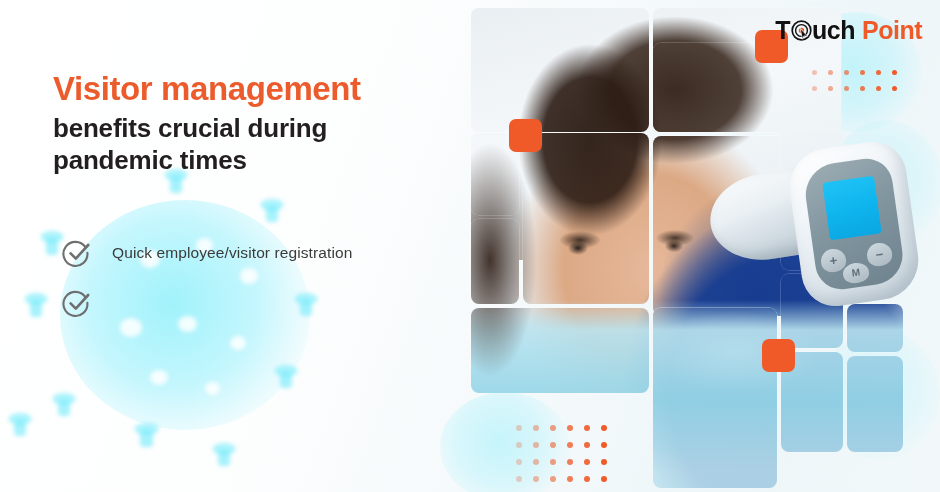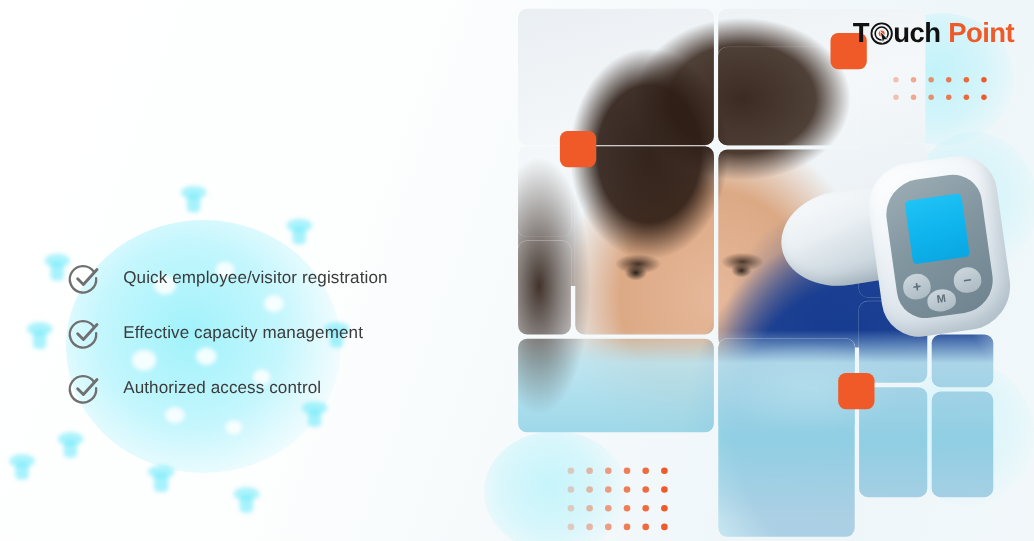--- a/index.html
+++ b/index.html
@@ -433,50 +433,45 @@
         <circle cx="10.5" cy="10.5" r="2.7" fill="#ef5a28"></circle>
         <path d="M9.2 8.4 L16.6 16.2 L12.9 15.9 L11.4 19.2 Z" fill="#111111" stroke="#ffffff" stroke-width="0.7"></path>
       </svg>
     </span>
     <span class="seg-uch">uch</span>
     <span class="seg-point">Point</span>
   </div>
 
   <div class="text-col">
 
+    <div class="headline">
+      <span class="line1">Visitor management</span>
+      <span class="line2">benefits crucial during</span>
+      <span class="line3">pandemic times</span>
+    </div>
 
     <div class="benefit-list">
 
       <div class="benefit-item">
         <span class="check-icon">
           <svg width="34" height="34" viewBox="0 0 34 34">
             <path d="M25.4 11.2 a12 12 0 1 0 2.0 5.6" fill="none" stroke="#6f6f6f" stroke-width="2.1" stroke-linecap="round"></path>
             <path d="M10.6 17.4 L15.8 22.6 L28.2 9.0" fill="none" stroke="#6f6f6f" stroke-width="2.6" stroke-linecap="round" stroke-linejoin="round"></path>
           </svg>
         </span>
         <span class="benefit-label">Quick employee/visitor registration</span>
       </div>
 
       <div class="benefit-item">
         <span class="check-icon">
           <svg width="34" height="34" viewBox="0 0 34 34">
             <path d="M25.4 11.2 a12 12 0 1 0 2.0 5.6" fill="none" stroke="#6f6f6f" stroke-width="2.1" stroke-linecap="round"></path>
             <path d="M10.6 17.4 L15.8 22.6 L28.2 9.0" fill="none" stroke="#6f6f6f" stroke-width="2.6" stroke-linecap="round" stroke-linejoin="round"></path>
           </svg>
         </span>
-        <span class="benefit-label">Effective capacity management</span>
       </div>
 
 
-      <div class="benefit-item">
-        <span class="check-icon">
-          <svg width="34" height="34" viewBox="0 0 34 34">
-            <path d="M25.4 11.2 a12 12 0 1 0 2.0 5.6" fill="none" stroke="#6f6f6f" stroke-width="2.1" stroke-linecap="round"></path>
-            <path d="M10.6 17.4 L15.8 22.6 L28.2 9.0" fill="none" stroke="#6f6f6f" stroke-width="2.6" stroke-linecap="round" stroke-linejoin="round"></path>
-          </svg>
-        </span>
-        <span class="benefit-label">Authorized access control</span>
-      </div>
 
     </div>
   </div>
 
 </div>
 
 </body></html>

